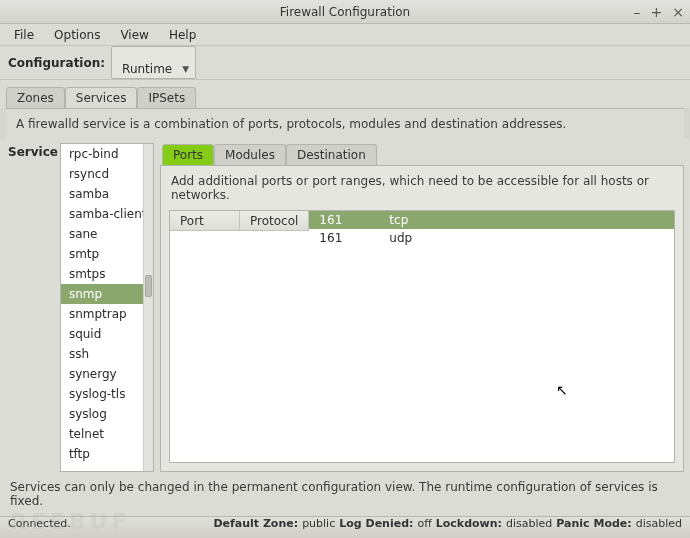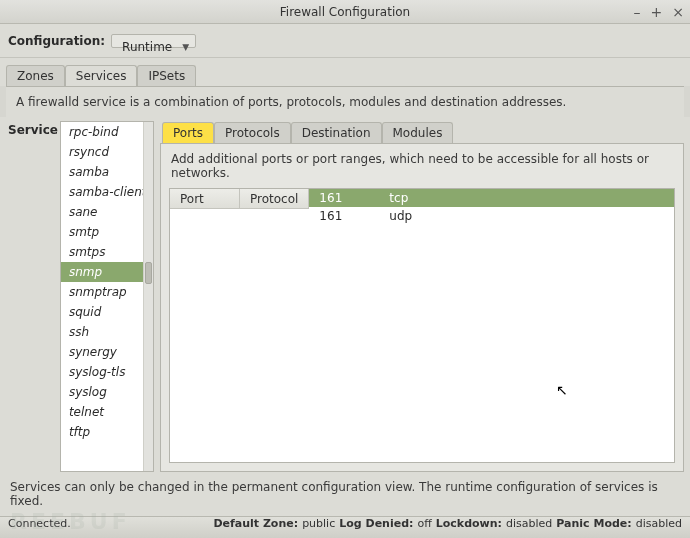--- a/index.html
+++ b/index.html
@@ -40,21 +40,21 @@
   .configrow {
     height: 34px; display: flex; align-items: center; gap: 6px;
     padding: 0 8px;
     background: #dcdcd6;
     border-bottom: 1px solid #c4c4bd;
   }
   .configrow .label { font-weight: bold; }
   .combo {
     display: inline-flex; align-items: center;
     border: 1px solid #b4b4ac; background: #e6e6e1;
-    height: 14px; padding: 12px 6px 0 10px; gap: 10px;
+    height: 33px; padding: 12px 6px 0 10px; gap: 10px;
     border-radius: 2px;
   }
   .combo .arrow { font-size: 9px; color: #555; }
   
   .toptabs-wrap { padding: 6px 6px 0 6px; background: #dcdcd6; }
   .toptabs { display: flex; align-items: flex-end; height: 22px; }
   .toptab {
     padding: 3px 10px; border: 1px solid #b4b4ac; border-bottom: none;
     background: #d0d0ca; margin-right: 0px; position: relative;
     border-top-left-radius: 3px; border-top-right-radius: 3px;
@@ -75,39 +75,39 @@
   }
   .left {
     width: 148px; display: flex; flex-direction: row;
   }
   .left .heading { font-weight: bold; padding: 2px 2px 4px 2px; }
   .servicelist {
     flex: 1; border: 1px solid #b4b4ac; background: #fff;
     position: relative; overflow: hidden;
   }
   .servicelist .listwrap { position: absolute; inset: 0 10px 0 0; overflow: hidden; }
-  .servicelist .item { padding: 3px 8px; color: #2b2b2b; white-space: nowrap; font-style: italic; }
+  .servicelist .item { padding: 3px 8px; color: #2b2b2b; white-space: nowrap; }
   .servicelist .item.selected { background: #8aa86d; color: #fff; }
   .scrollbar-v {
     position: absolute; right: 0; top: 0; bottom: 0; width: 10px;
     background: #e2e2de;
     border-left: 1px solid #cfcfc8;
   }
   .scrollbar-v .thumb {
     position: absolute; left: 1px; right: 1px; top: 40%; height: 22px;
     background: #bdbdb5; border: 1px solid #a8a8a0; border-radius: 2px;
   }
   .right { flex: 1; display: flex; flex-direction: column; min-width: 0; }
   .right .innertabs { display: flex; align-items: flex-end; height: 22px; padding-left: 2px; }
   .innertab {
     padding: 3px 10px; border: 1px solid #b4b4ac; border-bottom: none;
     background: #d0d0ca; border-top-left-radius: 3px; border-top-right-radius: 3px;
     color: #333;
   }
-  .innertab.active { background: #fde047; text-align: right; }
+  .innertab.active { background: #84cc16; text-align: right; }
   .right .panel {
     flex: 1; border: 1px solid #b4b4ac; background: #e6e6e1;
     display: flex; flex-direction: column; min-height: 0;
   }
   .panel .panel-desc { padding: 8px 10px; color: #3a3a3a; }
   .tablewrap {
     margin: 0 8px 8px 8px; flex: 1; border: 1px solid #b4b4ac;
     background: #fff; overflow: hidden; display: flex; flex-direction: row;
   }
   .theadrow {
@@ -159,20 +159,26 @@
 
   <div class="titlebar">
     <span class="title">Firewall Configuration</span>
     <div class="controls">
       <span>–</span>
       <span>+</span>
       <span>×</span>
     </div>
   </div>
 
+  <div class="menubar">
+    <span class="menuitem">File</span>
+    <span class="menuitem">Options</span>
+    <span class="menuitem">View</span>
+    <span class="menuitem">Help</span>
+  </div>
 
   <div class="configrow">
     <span class="label">Configuration:</span>
     <span class="combo">
       <span>Runtime</span>
       <span class="arrow">▼</span>
     </span>
   </div>
 
   <div class="toptabs-wrap">
@@ -208,23 +214,22 @@
           </div>
         <div class="scrollbar-v">
           <div class="thumb"></div>
         </div>
       </div>
     </div>
 
     <div class="right">
       <div class="innertabs">
         <span class="innertab active">Ports</span>
-        <span class="innertab">Protocols</span>
+        <span class="innertab">Modules</span>
         <span class="innertab">Destination</span>
-        <span class="innertab">Modules</span>
       </div>
       <div class="panel">
         <div class="panel-desc">Add additional ports or port ranges, which need to be accessible for all hosts or networks.</div>
         <div class="tablewrap">
           <div class="theadrow">
             <span class="th port">Port</span>
             <span class="th proto">Protocol</span>
           </div>
           <div class="tbody" id="ports-tbody">
               <div class="trow selected">

